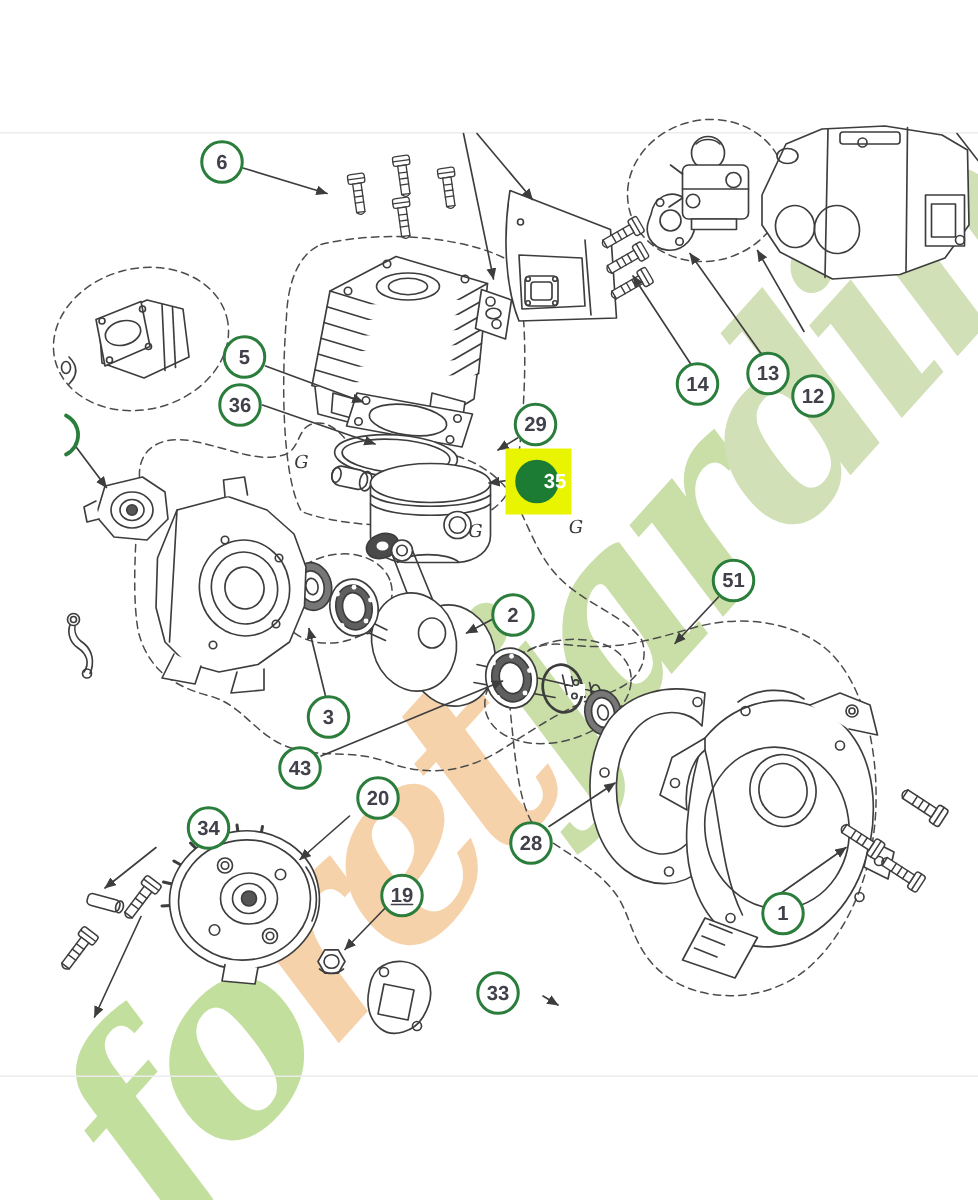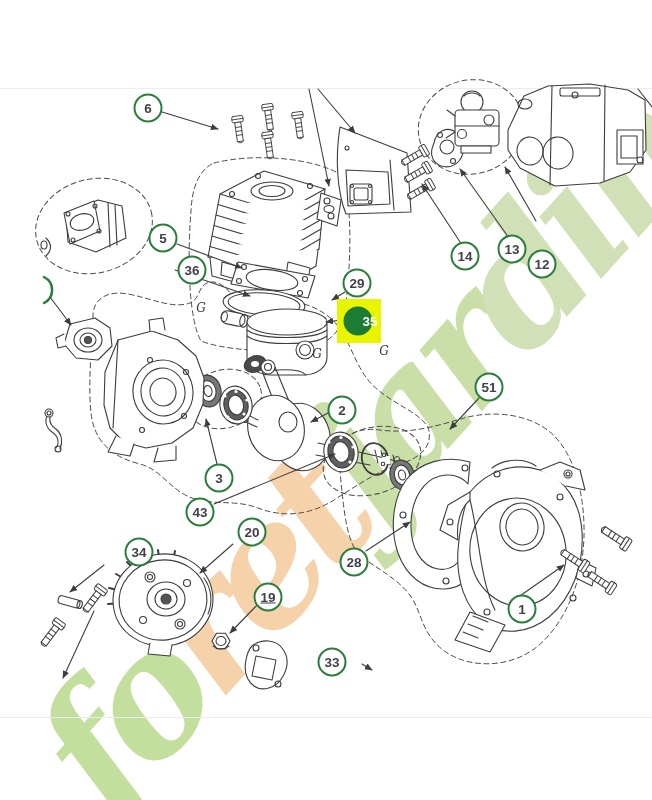--- a/index.html
+++ b/index.html
@@ -403,21 +403,21 @@
   </svg>
 
   <div class="highlight-box" style="left:359px;top:321px;"></div>
 
   <div class="callout" style="left:148px;top:108px;">
       <span>6</span>
     </div>
   <div class="callout" style="left:163px;top:238px;">
       <span>5</span>
     </div>
-  <div class="callout" style="left:160px;top:270px;margin-left:32px;">
+  <div class="callout" style="left:160px;top:270px;">
       <span>36</span>
     </div>
   <div class="callout" style="left:357px;top:283px;">
       <span>29</span>
     </div>
   <div class="callout filled" style="left:358px;top:321px;">
       <span>35</span>
     </div>
   <div class="callout" style="left:465px;top:256px;">
       <span>14</span>

